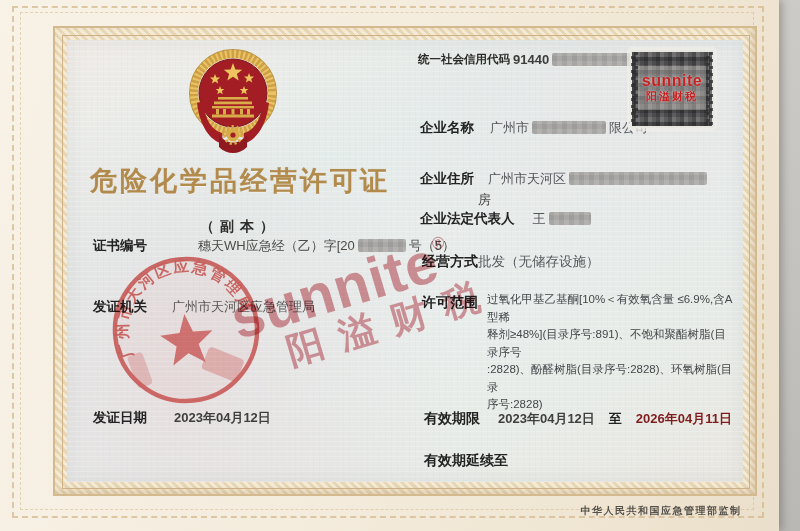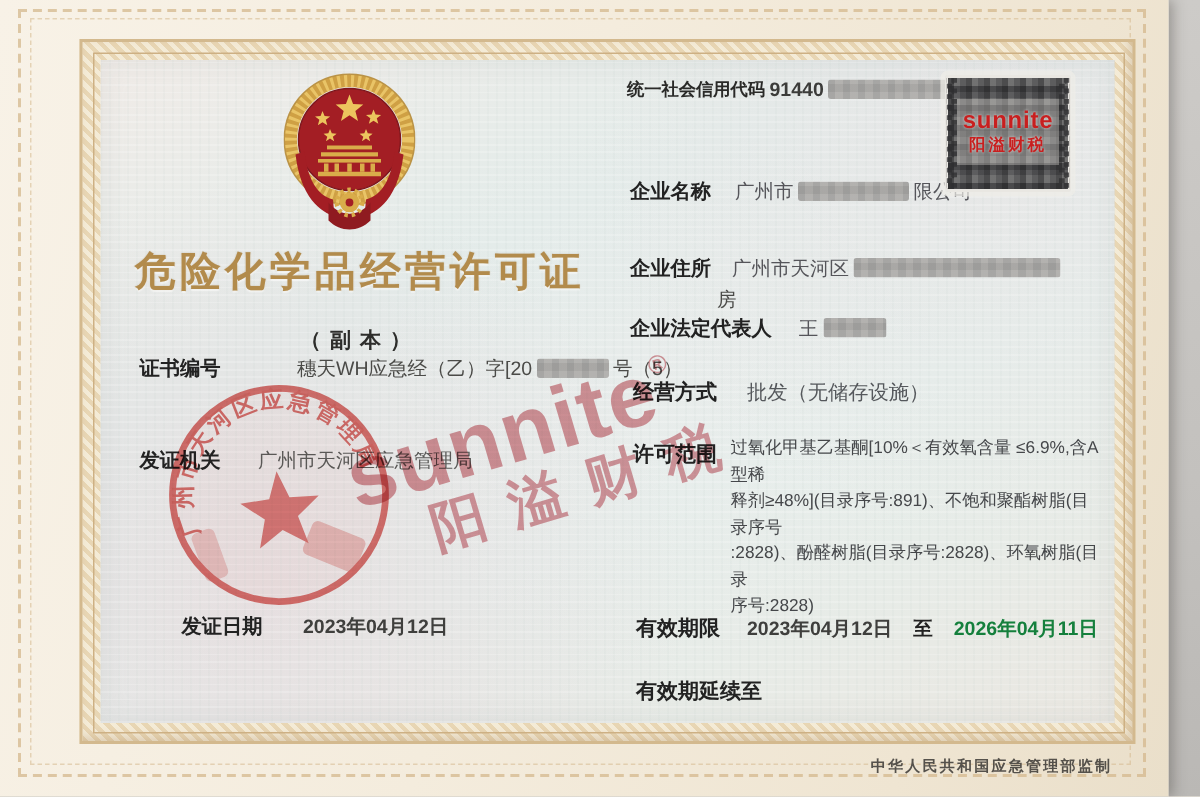--- a/index.html
+++ b/index.html
@@ -191,21 +191,21 @@
     <span class="val" style="margin-left:19px;">
       <span>穗天WH应急经（乙）字[20</span><span class="redact" style="width:48px;"></span><span>号（5）</span>
     </span>
   </div>
 
   <div class="row" style="left:93px;top:298px;">
     <span class="lbl">发证机关</span>
     <span class="val" style="margin-left:25px;color:#5a5a58;">广州市天河区应急管理局</span>
   </div>
 
-  <div class="row" style="left:93px;top:409px;margin-left:28px;">
+  <div class="row" style="left:93px;top:409px;">
     <span class="lbl">发证日期</span>
     <span class="val" style="margin-left:27px;color:#3f3f3d;font-weight:bold;">2023年04月12日</span>
   </div>
 
   <div class="row" style="left:418px;top:52px;align-items:center;">
     <span class="small-label">统一社会信用代码</span>
     <span class="val" style="margin-left:3px;font-weight:bold;color:#3c3c3a;">91440</span>
     <span class="redact" style="width:84px;"></span>
     <span class="val" style="font-weight:bold;color:#3c3c3a;">H</span>
   </div>
@@ -227,38 +227,38 @@
 
   <div class="row" style="left:420px;top:210px;">
     <span class="lbl">企业法定代表人</span>
     <span class="val" style="margin-left:18px;color:#55555a;">
       <span>王</span><span class="redact" style="width:42px;"></span>
     </span>
   </div>
 
   <div class="row" style="left:422px;top:253px;">
     <span class="lbl" style="font-size:14px;">经营方式</span>
-    <span class="val" style="margin-left:20px;color:#55585c;font-size:13.5px;">批发（无储存设施）</span>
+    <span class="val" style="color:#55585c;font-size:13.5px;">批发（无储存设施）</span>
   </div>
 
   <div class="row" style="left:422px;top:294px;">
     <span class="lbl" style="font-size:14px;">许可范围</span>
   </div>
   <div class="scope-lines">
       <div>过氧化甲基乙基酮[10%＜有效氧含量 ≤6.9%,含A型稀</div>
       <div>释剂≥48%](目录序号:891)、不饱和聚酯树脂(目录序号</div>
       <div>:2828)、酚醛树脂(目录序号:2828)、环氧树脂(目录</div>
       <div>序号:2828)</div>
     </div>
 
   <div class="row" style="left:424px;top:410px;align-items:center;">
     <span class="lbl" style="font-size:14px;">有效期限</span>
     <span class="val" style="margin-left:18px;color:#3f3f3d;font-weight:bold;">2023年04月12日</span>
     <span class="lbl" style="margin-left:14px;font-size:13px;">至</span>
-    <span class="val" style="margin-left:14px;color:#15803d;font-weight:bold;">2026年04月11日</span>
+    <span class="val" style="margin-left:14px;color:#7f1d1d;font-weight:bold;">2026年04月11日</span>
   </div>
 
   <div class="row" style="left:424px;top:452px;">
     <span class="lbl" style="font-size:14px;">有效期延续至</span>
   </div>
 
   <div class="qr">
     <div class="qr-overlay">
       <div class="qr-brand">sunnite</div>
       <div class="qr-brand-cn">阳溢财税</div>

